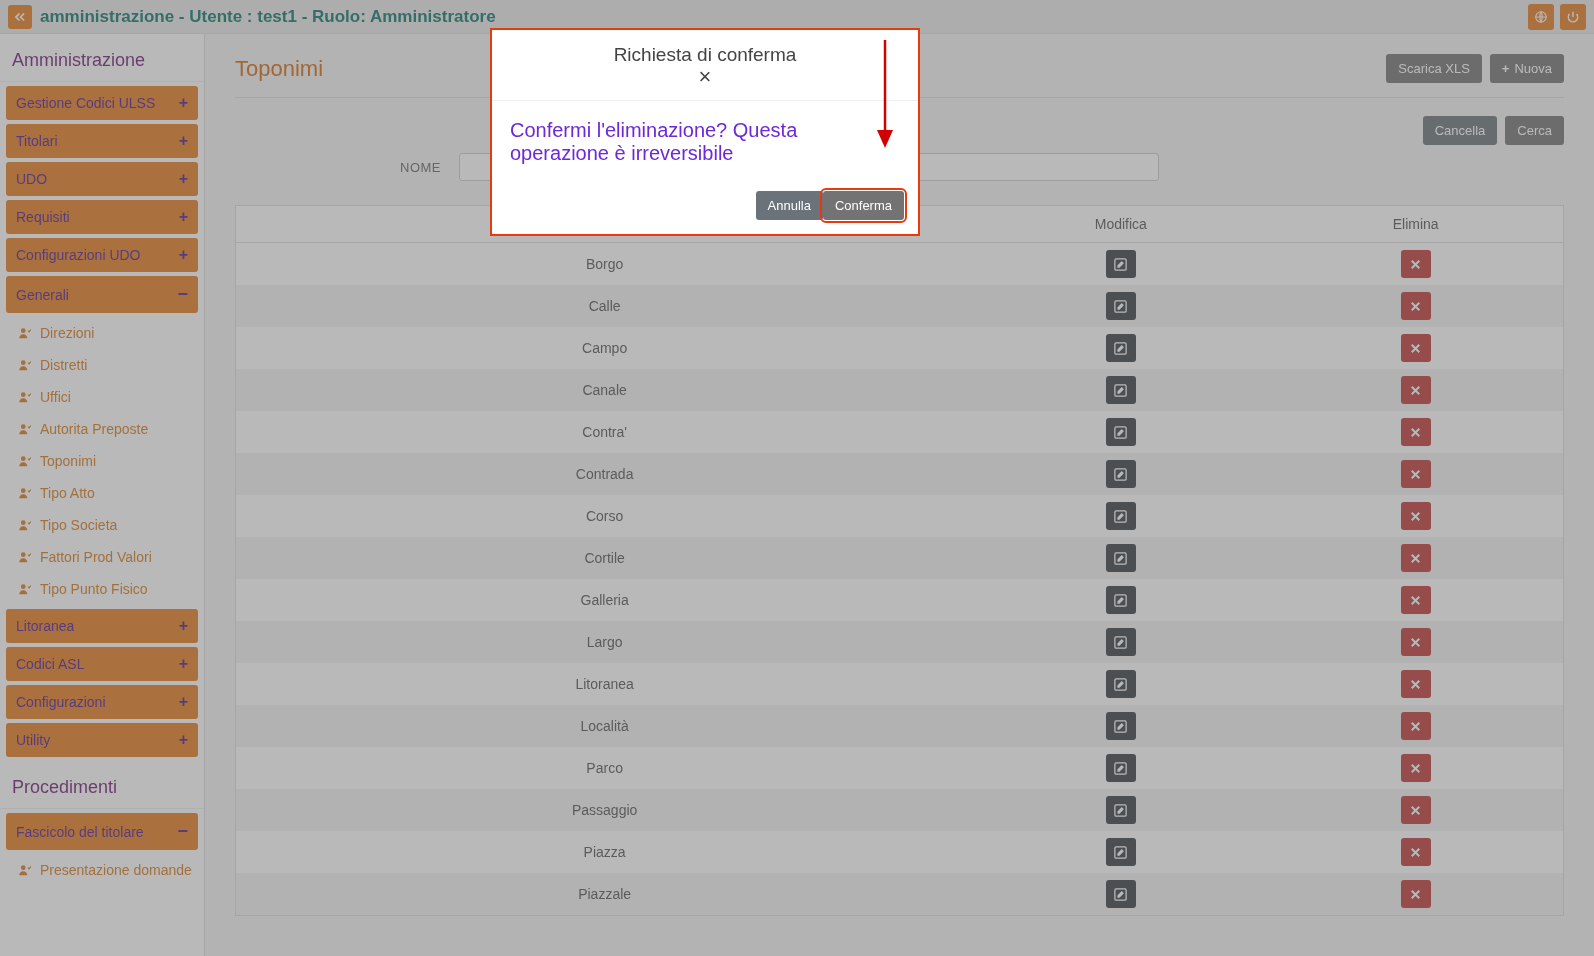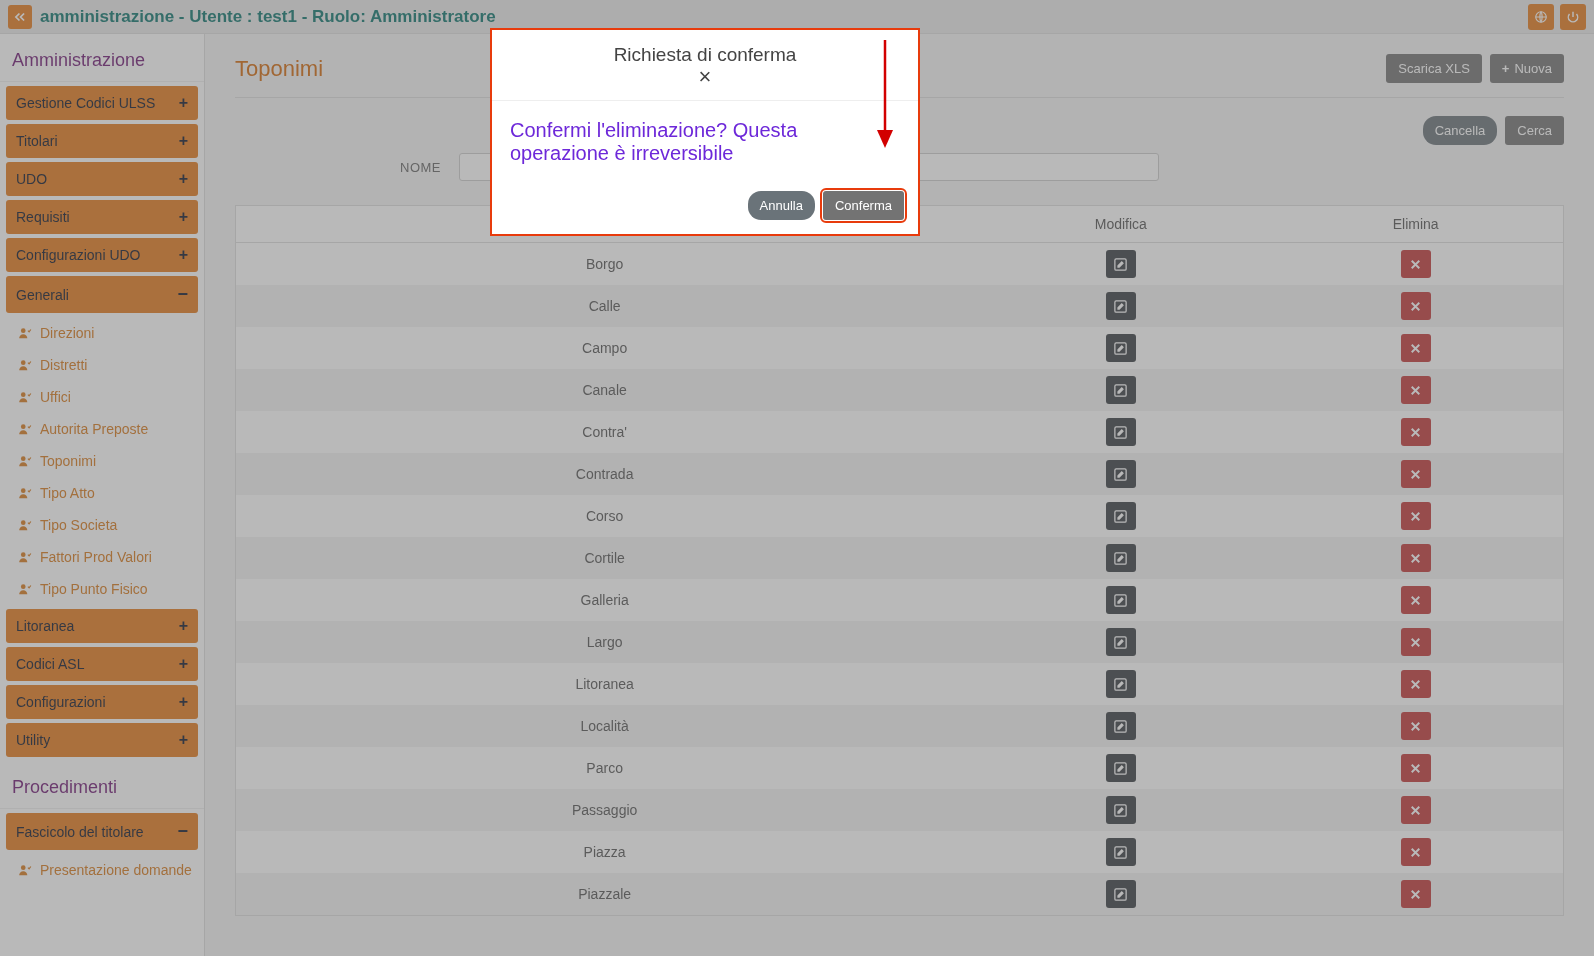--- a/index.html
+++ b/index.html
@@ -71,21 +71,21 @@
   .sidebar::-webkit-scrollbar-thumb { background: #bbb; border-radius: 2px; }
 
   .sidebar .section-title {
     color: #701a75;
     font-size: 18px;
     padding: 16px 12px 10px 12px;
     border-bottom: 1px solid #eee;
   }
   .sidebar .menu-item {
     background: #e37a1e;
-    color: #0f172a;
+    color: #4c1d95;
     margin: 4px 6px;
     border-radius: 3px;
     padding: 8px 10px;
     display: flex;
     justify-content: space-between;
     align-items: center;
     cursor: pointer;
     font-size: 14px;
   }
   .sidebar .menu-item .plus { font-weight: bold; font-size: 16px; }
@@ -132,21 +132,21 @@
     border-radius: 3px;
     padding: 7px 12px;
     color: #fff;
     cursor: pointer;
     font-size: 13px;
     display: inline-flex;
     align-items: center;
     gap: 5px;
   }
   .btn-orange { background: #737373; }
-  .btn-gray { background: #6a7379; border-radius: 13px; }
+  .btn-gray { background: #6a7379; }
 
   .search-row {
     display: flex;
     justify-content: flex-end;
     gap: 8px;
     margin-bottom: 8px;
   }
   .name-row {
     display: flex;
     align-items: center;
@@ -236,21 +236,20 @@
     line-height: 1;
   }
   .modal-body {
     padding: 18px 18px 26px 18px;
     color: #6d28d9;
     font-size: 20px;
   }
   .modal-footer {
     display: flex;
     justify-content: flex-end;
-    gap: 8px;
     padding: 0 14px 14px 14px;
   }
   .modal-footer .btn-orange { outline: 2px solid #e83b0c; outline-offset: 1px; }
 
   
   .arrow {
     position: absolute;
     top: 40px;
     left: 870px;
     z-index: 25;

